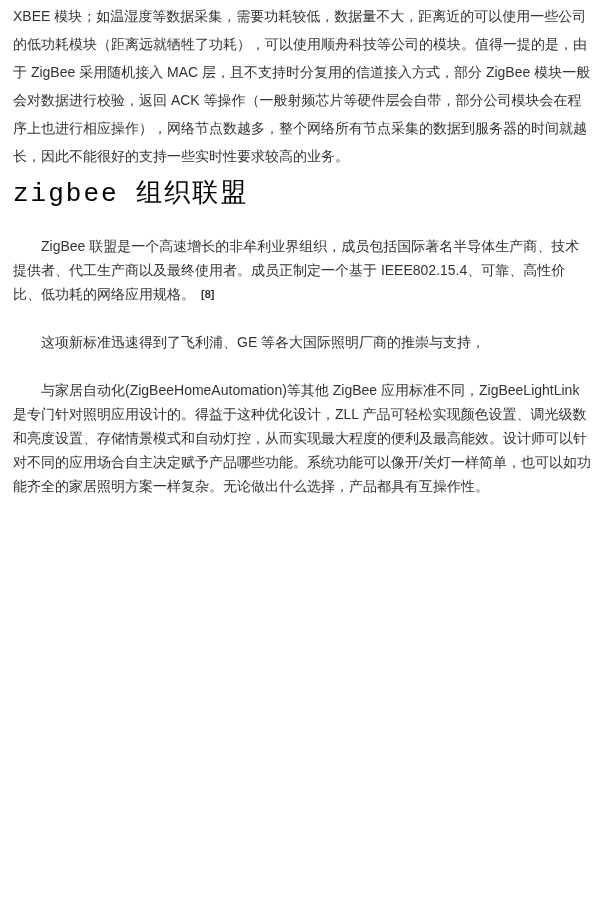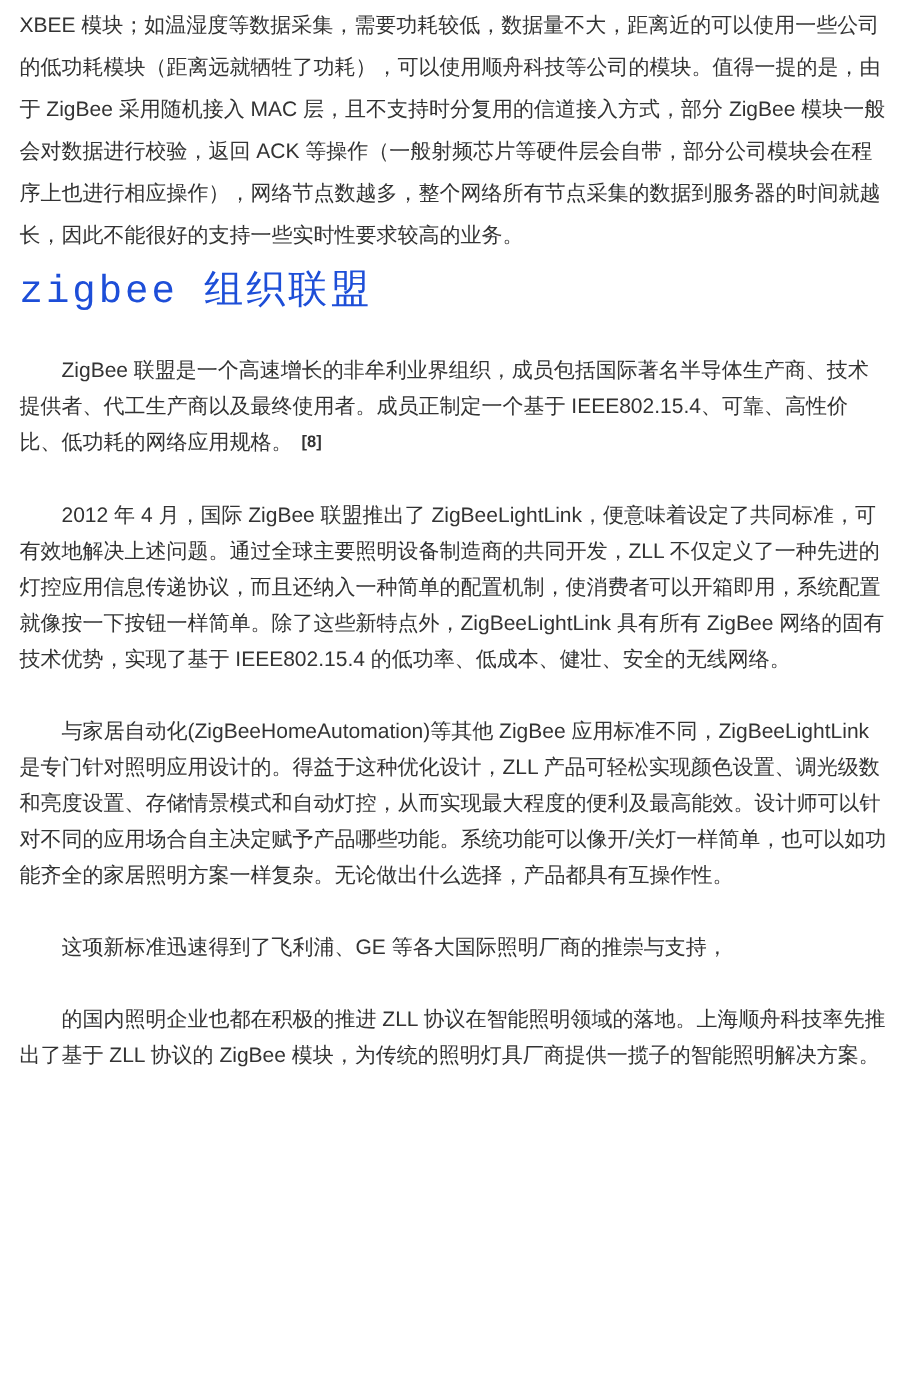--- a/index.html
+++ b/index.html
@@ -28,21 +28,21 @@
   }
   .p-intro {
     line-height: 28px;
     margin: 0 0 10px 0;
     text-indent: 0;
   }
   h2.heading {
     font-family: "Liberation Mono", "DejaVu Sans Mono", monospace;
     font-size: 26px;
     font-weight: 400;
-    color: #1d4ed8;
+    color: #000000;
     letter-spacing: 2px;
     line-height: 28px;
     margin: 8px 0 26px 0;
   }
   .para {
     line-height: 24px;
     margin: 0 0 24px 0;
   }
   .indent {
     text-indent: 2em;
@@ -61,23 +61,21 @@
 <div class="page">
   <main>
 
     <p class="p-intro">XBEE 模块；如温湿度等数据采集，需要功耗较低，数据量不大，距离近的可以使用一些公司的低功耗模块（距离远就牺牲了功耗），可以使用顺舟科技等公司的模块。值得一提的是，由于 ZigBee 采用随机接入 MAC 层，且不支持时分复用的信道接入方式，部分 ZigBee 模块一般会对数据进行校验，返回 ACK 等操作（一般射频芯片等硬件层会自带，部分公司模块会在程序上也进行相应操作），网络节点数越多，整个网络所有节点采集的数据到服务器的时间就越长，因此不能很好的支持一些实时性要求较高的业务。</p>
 
     <h2 class="heading">zigbee 组织联盟</h2>
 
     <p class="para indent"><span>ZigBee 联盟是一个高速增长的非牟利业界组织，成员包括国际著名半导体生产商、技术提供者、代工生产商以及最终使用者。成员正制定一个基于 IEEE802.15.4、可靠、高性价比、低功耗的网络应用规格。</span><sup class="cite">[8]</sup></p>
 
 
-    <p class="para indent">2012 年 4 月，国际 ZigBee 联盟推出了 ZigBeeLightLink，便意味着设定了共同标准，可有效地解决上述问题。通过全球主要照明设备制造商的共同开发，ZLL 不仅定义了一种先进的灯控应用信息传递协议，而且还纳入一种简单的配置机制，使消费者可以开箱即用，系统配置就像按一下按钮一样简单。除了这些新特点外，ZigBeeLightLink 具有所有 ZigBee 网络的固有技术优势，实现了基于 IEEE802.15.4 的低功率、低成本、健壮、安全的无线网络。</p>
+
+    <p class="para indent">这项新标准迅速得到了飞利浦、GE 等各大国际照明厂商的推崇与支持，</p>
 
     <p class="para indent">与家居自动化(ZigBeeHomeAutomation)等其他 ZigBee 应用标准不同，ZigBeeLightLink 是专门针对照明应用设计的。得益于这种优化设计，ZLL 产品可轻松实现颜色设置、调光级数和亮度设置、存储情景模式和自动灯控，从而实现最大程度的便利及最高能效。设计师可以针对不同的应用场合自主决定赋予产品哪些功能。系统功能可以像开/关灯一样简单，也可以如功能齐全的家居照明方案一样复杂。无论做出什么选择，产品都具有互操作性。</p>
 
-    <p class="para indent">这项新标准迅速得到了飞利浦、GE 等各大国际照明厂商的推崇与支持，</p>
-
-    <p class="para indent">的国内照明企业也都在积极的推进 ZLL 协议在智能照明领域的落地。上海顺舟科技率先推出了基于 ZLL 协议的 ZigBee 模块，为传统的照明灯具厂商提供一揽子的智能照明解决方案。</p>
 
 
   </main>
 </div>
 
 </body></html>

